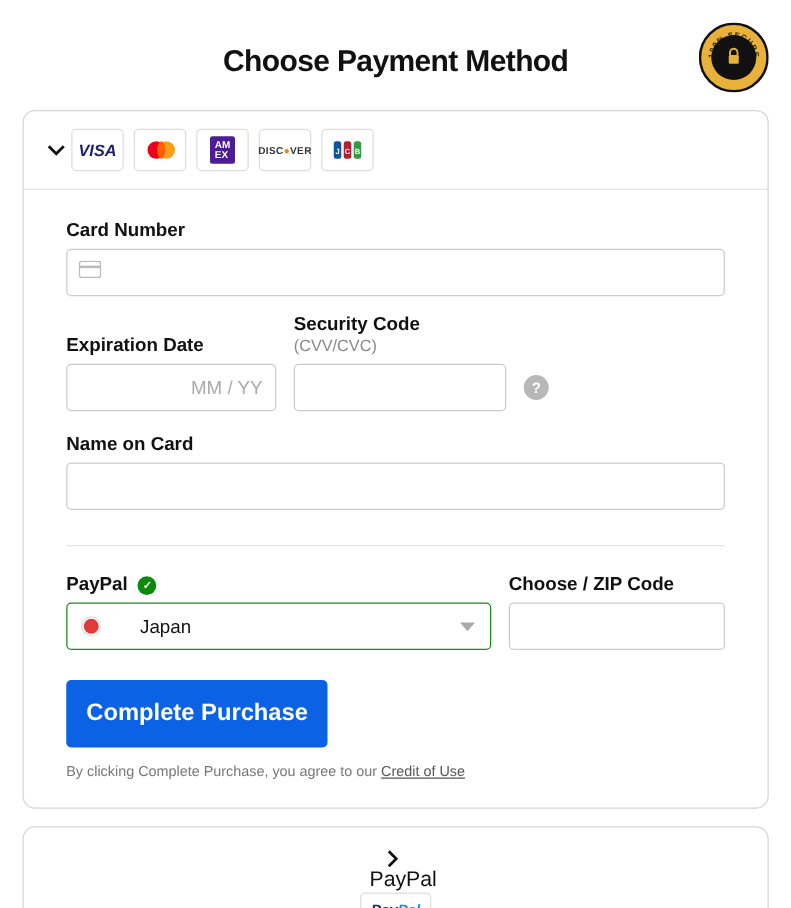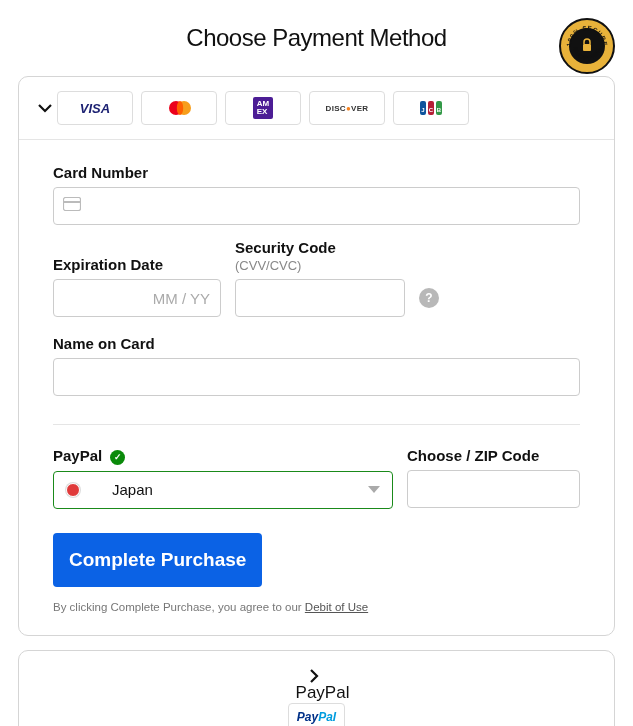--- a/index.html
+++ b/index.html
@@ -10,24 +10,24 @@
       width: 633px;
       padding: 18px;
     }
     .header {
       position: relative;
       text-align: center;
       margin-bottom: 24px;
     }
     .title {
       font-size: 24px;
-      font-weight: 400;
+      font-weight: 700;
       letter-spacing: -0.5px;
       display: inline-block;
-      margin-top: 6px;
+      margin-top: 18px;
     }
     .secure-badge {
       position: absolute;
       right: 0;
       top: 0;
     }
     .card-panel {
       border: 1px solid #d5d5d5;
       border-radius: 10px;
       overflow: hidden;
@@ -48,21 +48,21 @@
       font-size: 17px;
       font-weight: 500;
       margin-left: 12px;
       flex: 1;
     }
     .card-logos {
       display: flex;
       gap: 8px;
     }
     .card-logo {
-      width: 76px;
+      width: 42px;
       height: 34px;
       border: 1px solid #ddd;
       border-radius: 4px;
       display: flex;
       align-items: center;
       justify-content: center;
       background: #fff;
       position: relative;
     }
     .panel-body {
@@ -330,21 +330,21 @@
       </div>
       <div class="zip-col">
         <label class="field-label">Choose / ZIP Code</label>
         <input type="text" class="text-input" value="" style="">
       </div>
     </div>
 
     <button class="complete-btn">Complete Purchase</button>
 
     <div class="terms">
-      <span>By clicking Complete Purchase, you agree to our </span><a href="#">Debit of Use</a>
+      <span>By clicking Complete Purchase, you agree to our </span><a href="#">Credit of Use</a>
     </div>
 
   </div>
 </div>
 
 <div class="paypal-panel">
   <span class="chevron">
     <svg width="14" height="14" viewBox="0 0 14 14">
         <path d="M4 1 L10 7 L4 13" fill="none" stroke="#111" stroke-width="2.2"></path>
       </svg>

